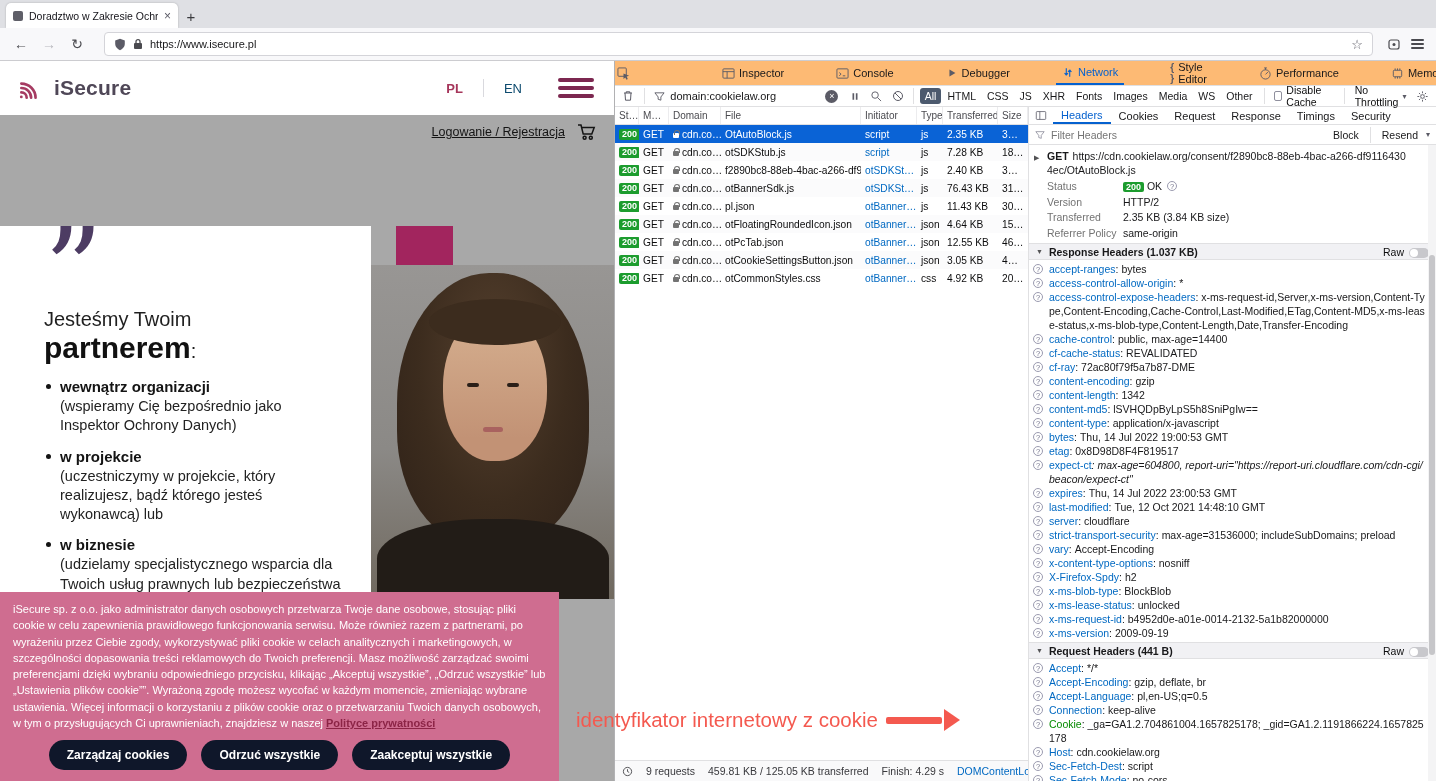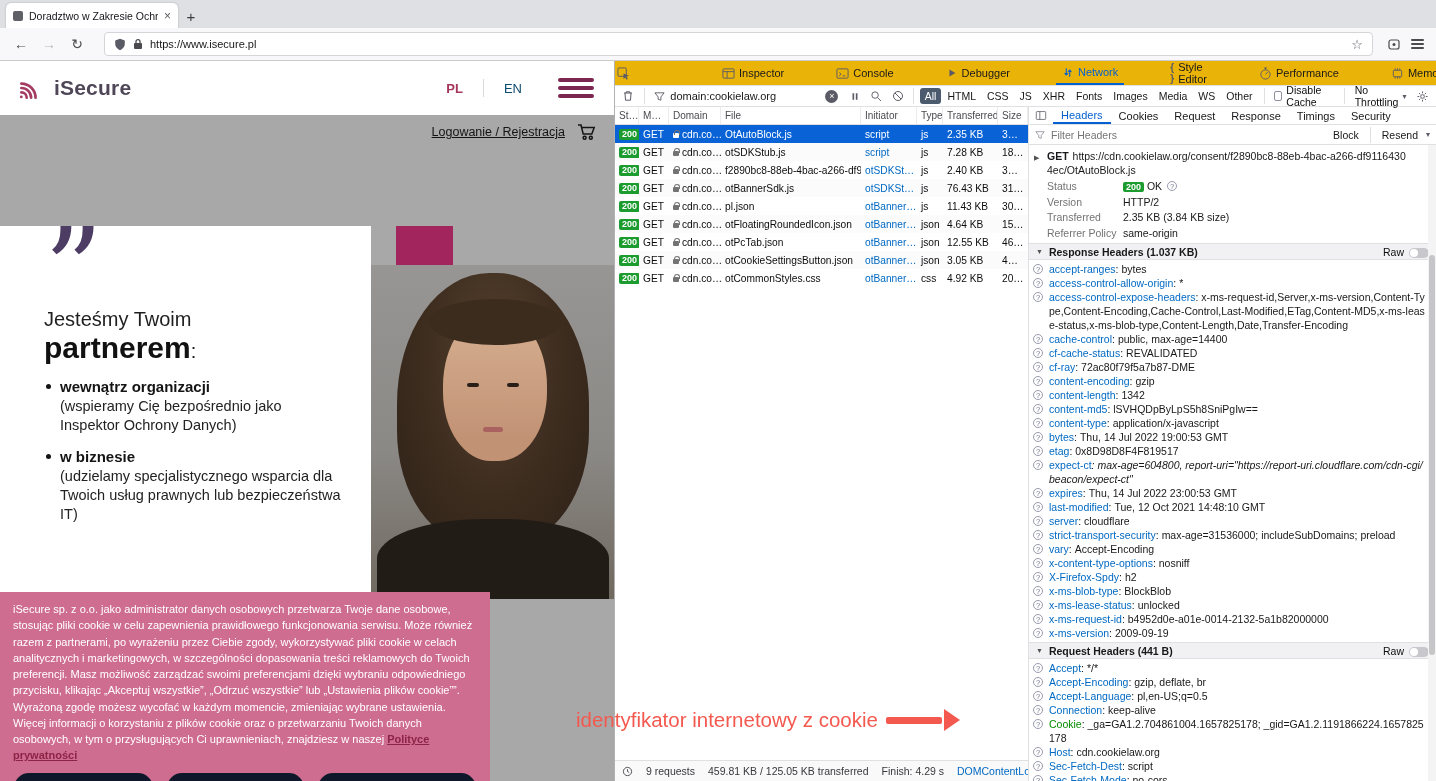--- a/index.html
+++ b/index.html
@@ -53,29 +53,29 @@
   .accent-rect { position:absolute; left:396px; top:165px; width:57px; height:40px; background:#a2255e; }
   .photo { position:absolute; left:371px; top:204px; width:243px; height:334px; background:linear-gradient(180deg,#989694 0%,#8b8986 55%,#70695f 100%); overflow:hidden; }
   .hair { position:absolute; left:26px; top:8px; width:192px; height:272px; border-radius:48% 48% 42% 42%; background:radial-gradient(ellipse at 50% 32%, #55402e 0%, #3c2c1e 55%, #2e2118 100%); }
   .face { position:absolute; left:72px; top:46px; width:104px; height:150px; border-radius:50% 50% 46% 46%; background:linear-gradient(180deg,#d6b090 0%,#c29275 85%); }
   .fringe { position:absolute; left:58px; top:34px; width:132px; height:46px; border-radius:50%; background:#3c2c1e; }
   .eye { position:absolute; width:12px; height:3.5px; background:#2a1f18; border-radius:2px; top:118px; }
   .eye.l { left:96px; } .eye.r { left:136px; }
   .lips { position:absolute; left:112px; top:162px; width:20px; height:5px; border-radius:3px; background:#a9625f; }
   .shoulders { position:absolute; left:6px; bottom:-6px; width:232px; height:86px; border-radius:46% 46% 0 0; background:#221c17; }
 
-  .cookie-banner { position:absolute; left:0; top:531px; width:490px; height:189px; background:#cf6d90; padding:9px 13px 0 13px; z-index:5; }
+  .cookie-banner { position:absolute; left:0; top:531px; width:559px; height:189px; background:#cf6d90; padding:9px 13px 0 13px; z-index:5; }
   .cb-text { font-size:11px; line-height:1.48; color:#fff; }
   .cb-link { color:#8c2446; font-weight:700; text-decoration:underline; margin-left:3px; }
   .cb-buttons { display:flex; justify-content:center; gap:14px; margin-top:9px; }
   .cb-btn { background:#0f172a; color:#fff; font-size:12px; font-weight:700; padding:8px 18px; border-radius:17px; border:none; font-family:inherit; }
 
   
   #devtools { width:822px; height:720px; background:#fff; border-left:1px solid #b1b1b3; display:flex; flex-direction:column; color:#0c0c0d; flex:none; }
-  .dt-toolbar { height:25px; flex:none; background:#eab308; border-bottom:1px solid #e0e0e2; display:flex; align-items:stretch; padding:0 2px;gap:40px; }
+  .dt-toolbar { height:25px; flex:none; background:#fdba74; border-bottom:1px solid #e0e0e2; display:flex; align-items:stretch; padding:0 2px;gap:40px; }
   .dtab { display:flex; align-items:center; gap:4px; padding:0 6px; font-size:11px; color:#18181a; }
   .dtab.active { color:#0561cf; border-bottom:2px solid #0561cf; }
   .dtab.active svg path, .dtab.active svg circle { stroke:#0561cf; }
   .tool-ic { width:24px; display:flex; align-items:center; justify-content:center; }
   .vsep { width:1px; height:16px; background:#e0e0e2; align-self:center; margin:0 3px; }
   .dt-spacer { flex:1; }
   .glyph { font-size:12px; color:#4a4a4f; }
   .braces { font-size:10px; font-weight:700; color:#5b5b66; }
 
   .dt-filterbar { height:21px; flex:none; background:#fff; border-bottom:1px solid #e0e0e2; display:flex; align-items:center; padding:0 4px; gap:3px; font-size:10.5px; }
@@ -235,20 +235,24 @@
       <div class="quote-panel">
         <div class="quote-mark">”</div>
         <div class="q-head"><span>Jesteśmy Twoim</span> <span class="big">partnerem</span><span>:</span></div>
         <ul class="q-list">
 
             <li data-index="0">
               <div class="b-title">wewnątrz organizacji</div>
               <div class="b-text">(wspieramy Cię bezpośrednio jako Inspektor Ochrony Danych)</div>
             </li>
 
+            <li data-index="1">
+              <div class="b-title">w projekcie</div>
+              <div class="b-text">(uczestniczymy w projekcie, który realizujesz, bądź którego jesteś wykonawcą) lub</div>
+            </li>
 
             <li data-index="2">
               <div class="b-title">w biznesie</div>
               <div class="b-text">(udzielamy specjalistycznego wsparcia dla Twoich usług prawnych lub bezpieczeństwa IT)</div>
             </li>
           </ul>
       </div>
 
       <div class="accent-rect"></div>
       <div class="photo">

